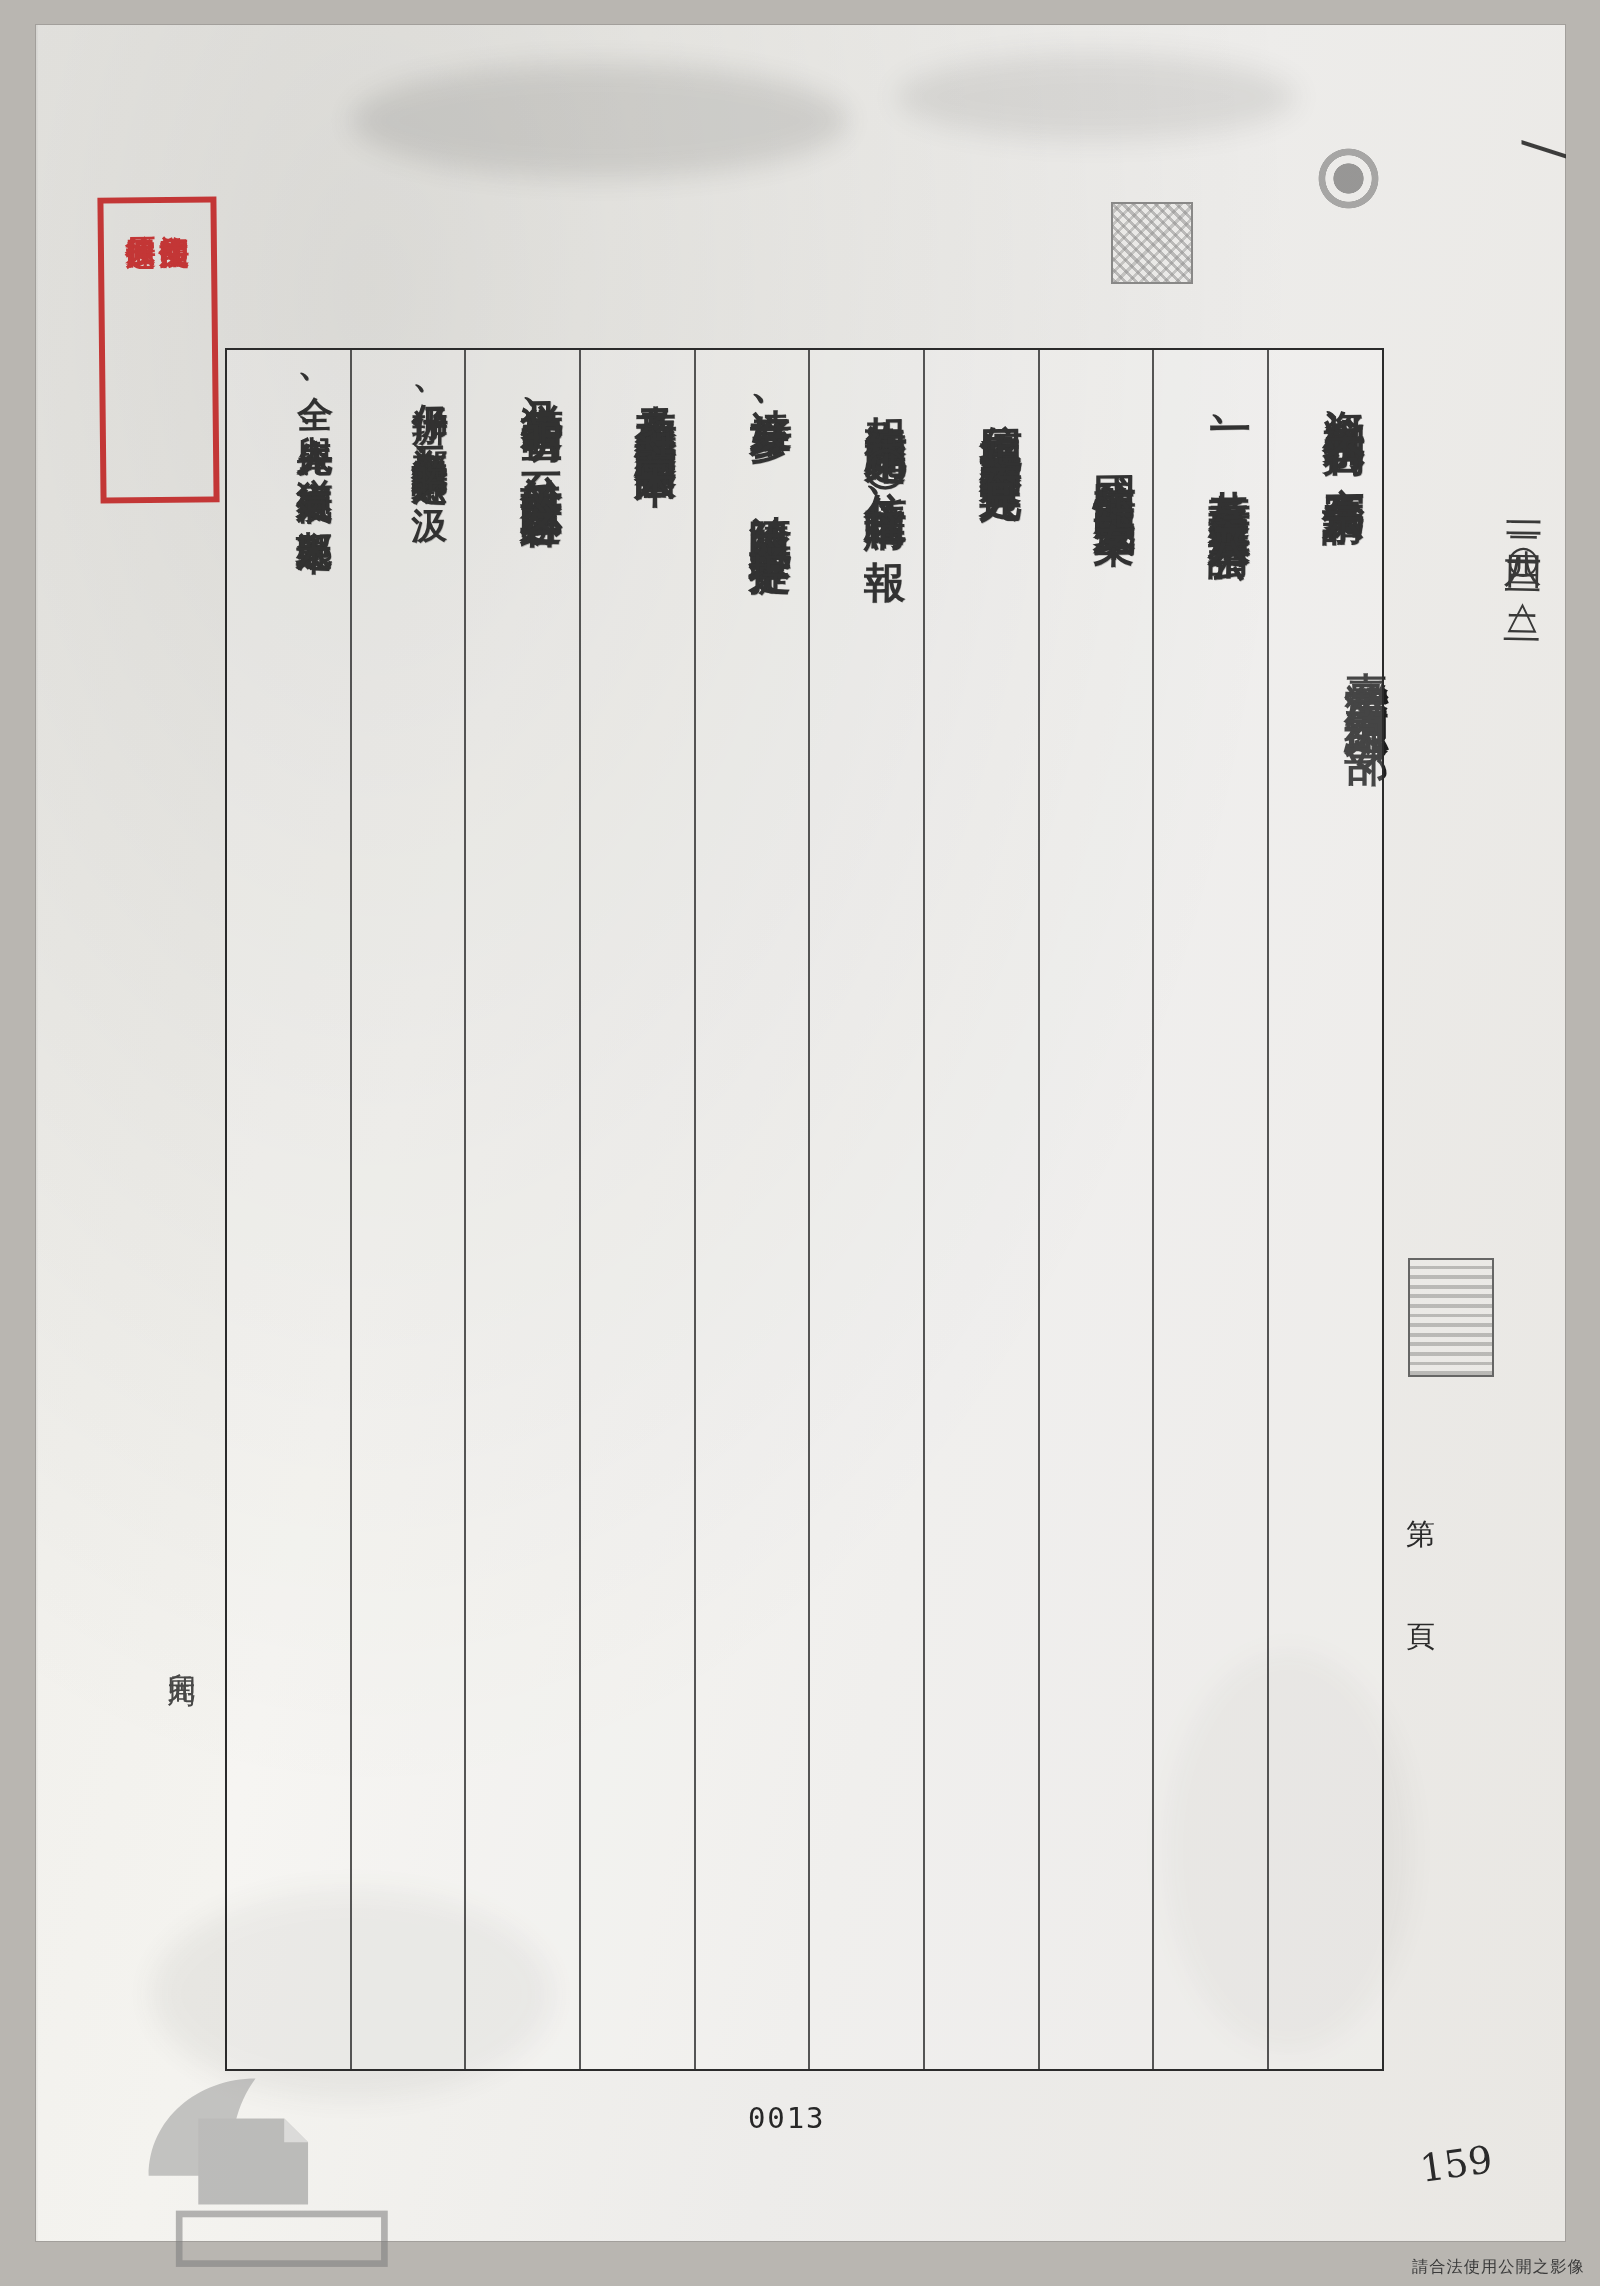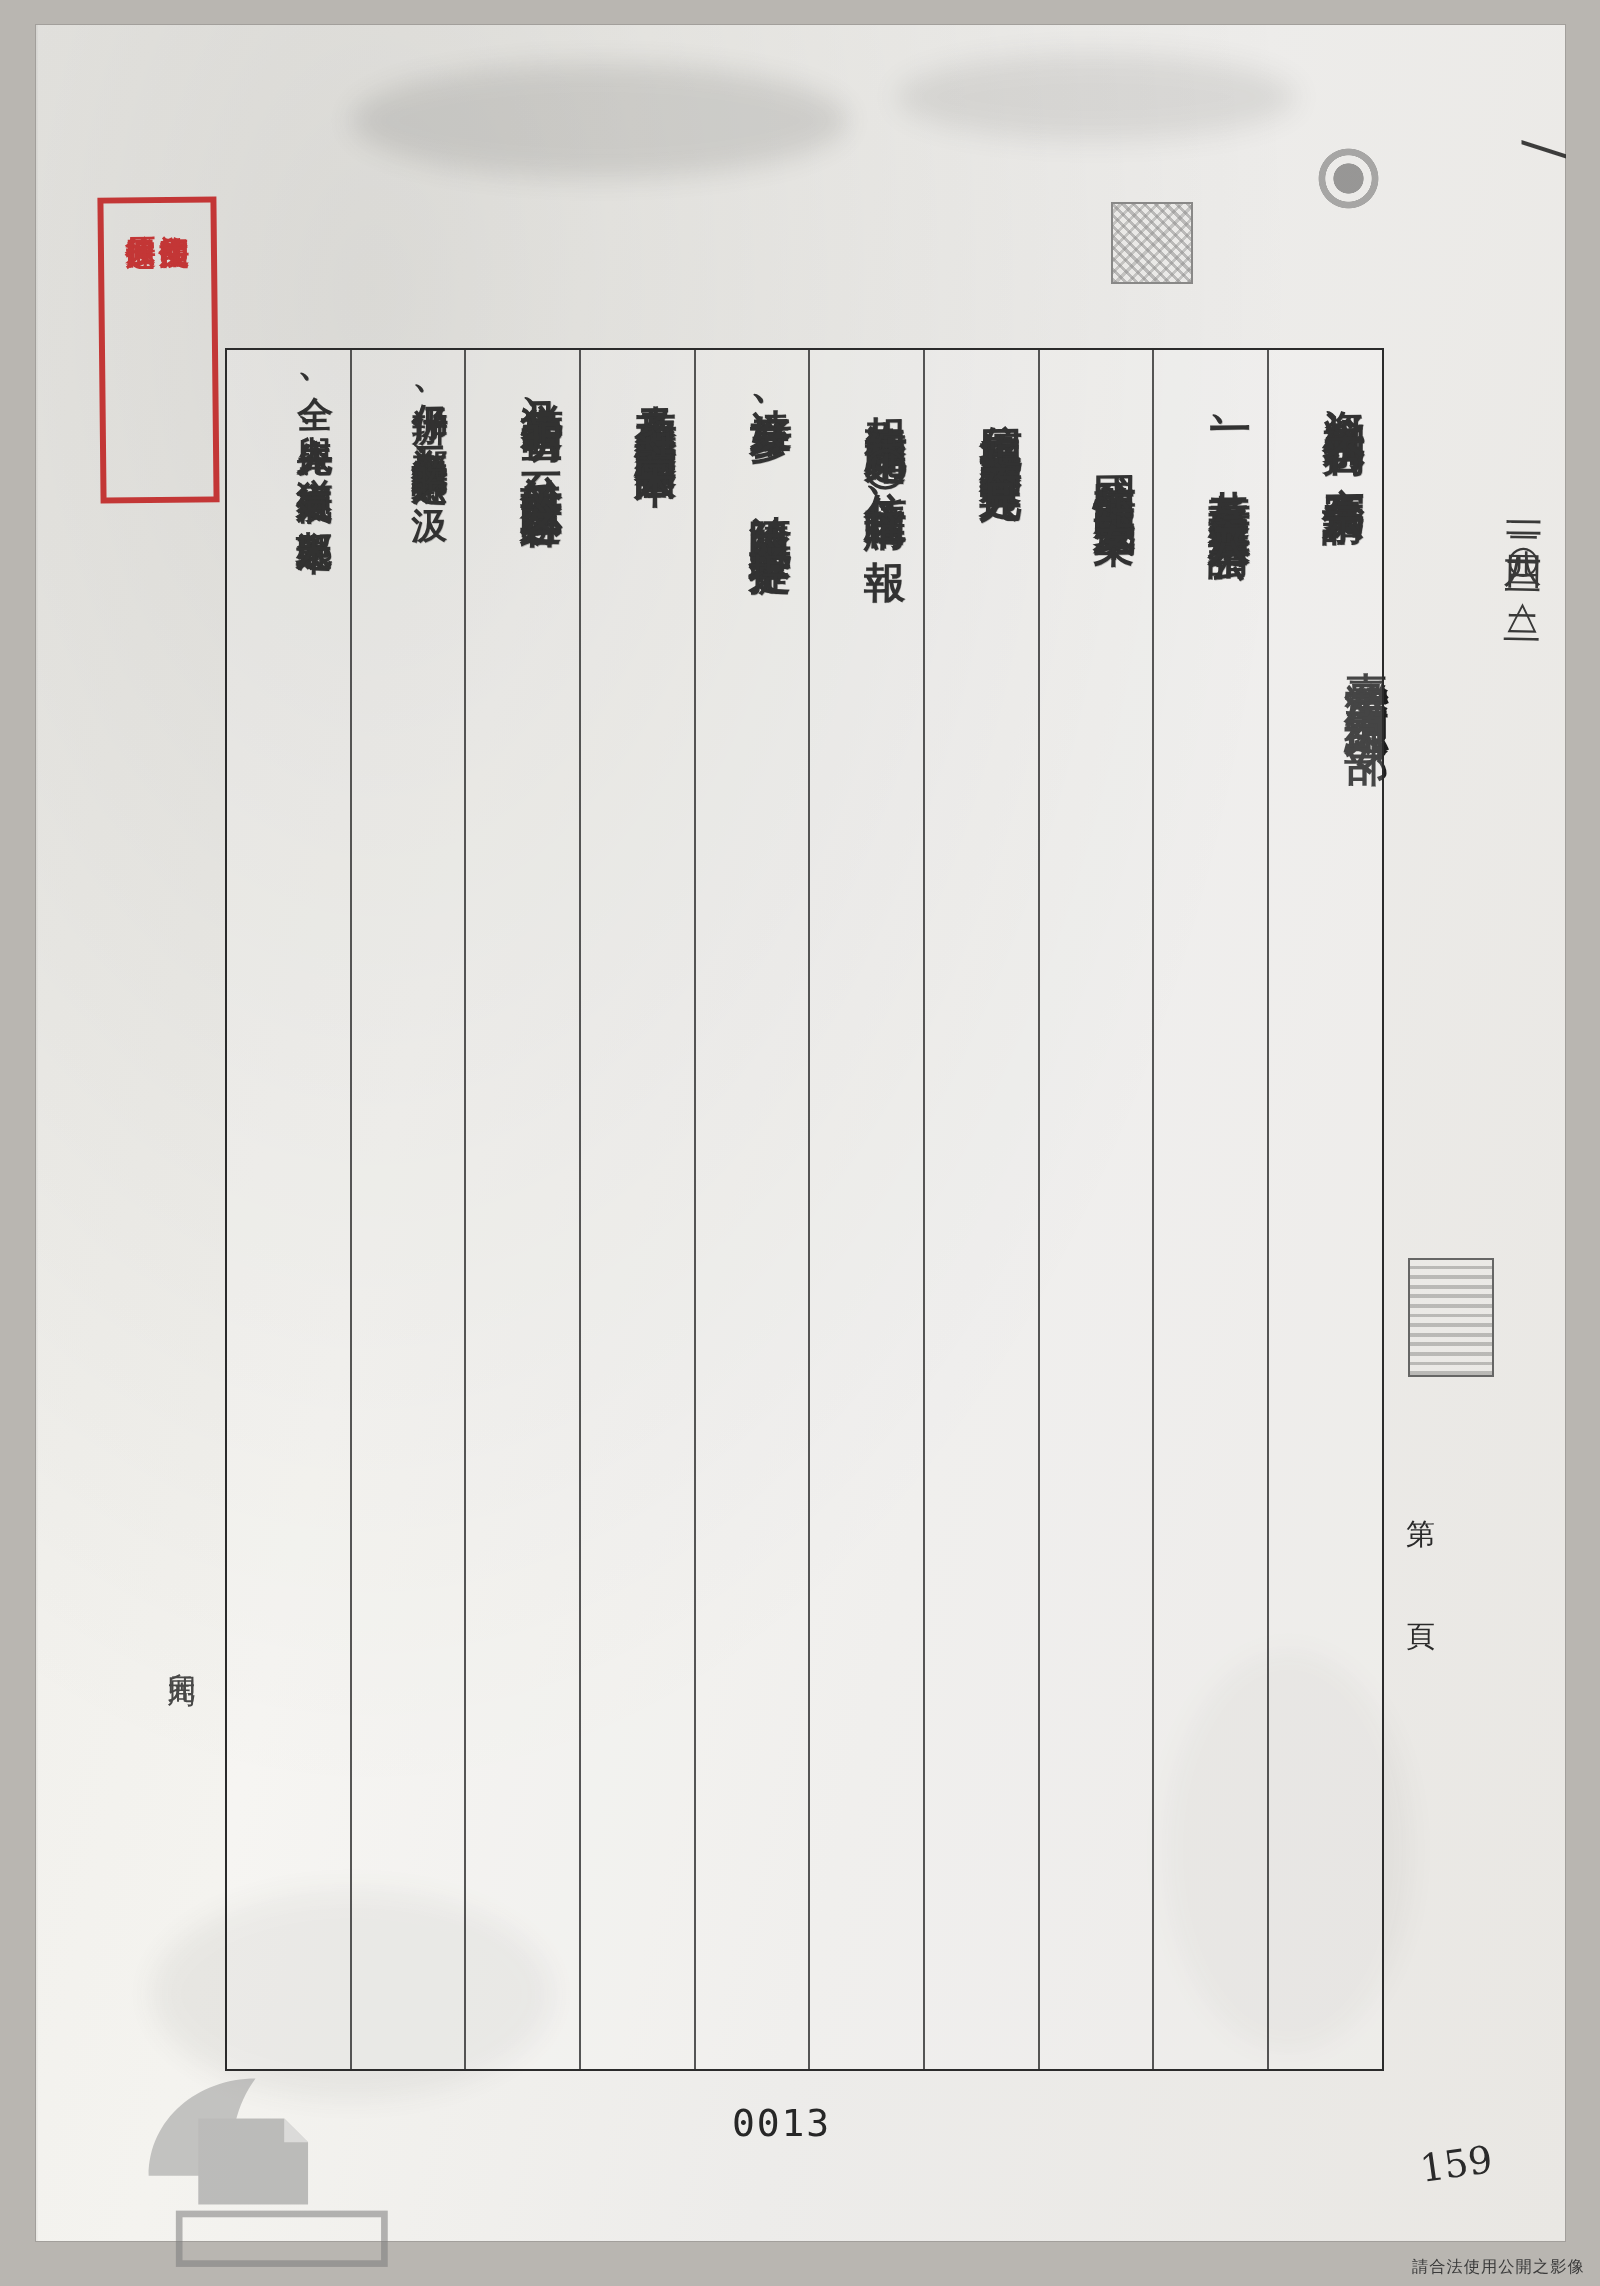--- a/index.html
+++ b/index.html
@@ -215,24 +215,24 @@
     font-family: "DejaVu Serif", "Liberation Serif", serif;
     font-size: 29px;
     color: #2b2b2b;
     letter-spacing: 3.8px;
     opacity: .85;
   }
 
   
   .folio-no {
     position: absolute;
-    left: 696px;
+    left: 712px;
     top: 2076px;
     font-family: "DejaVu Sans Mono", "Liberation Mono", monospace;
-    font-size: 38px;
+    font-size: 29px;
     letter-spacing: 1.9px;
     color: #272727;
   }
   .corner-no {
     position: absolute;
     left: 1384px;
     top: 2117px;
     font-family: "DejaVu Serif", "Liberation Serif", serif;
     font-size: 38px;
     color: #2a2a2a;

